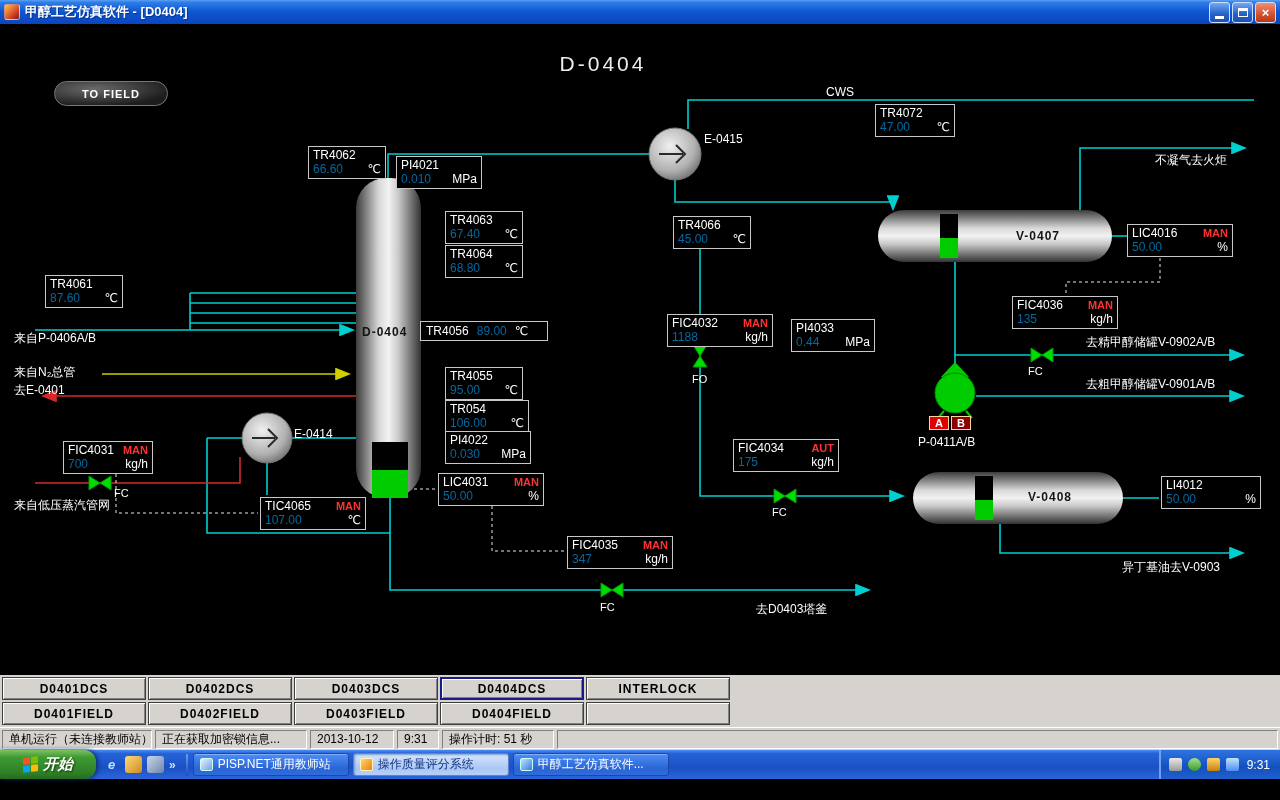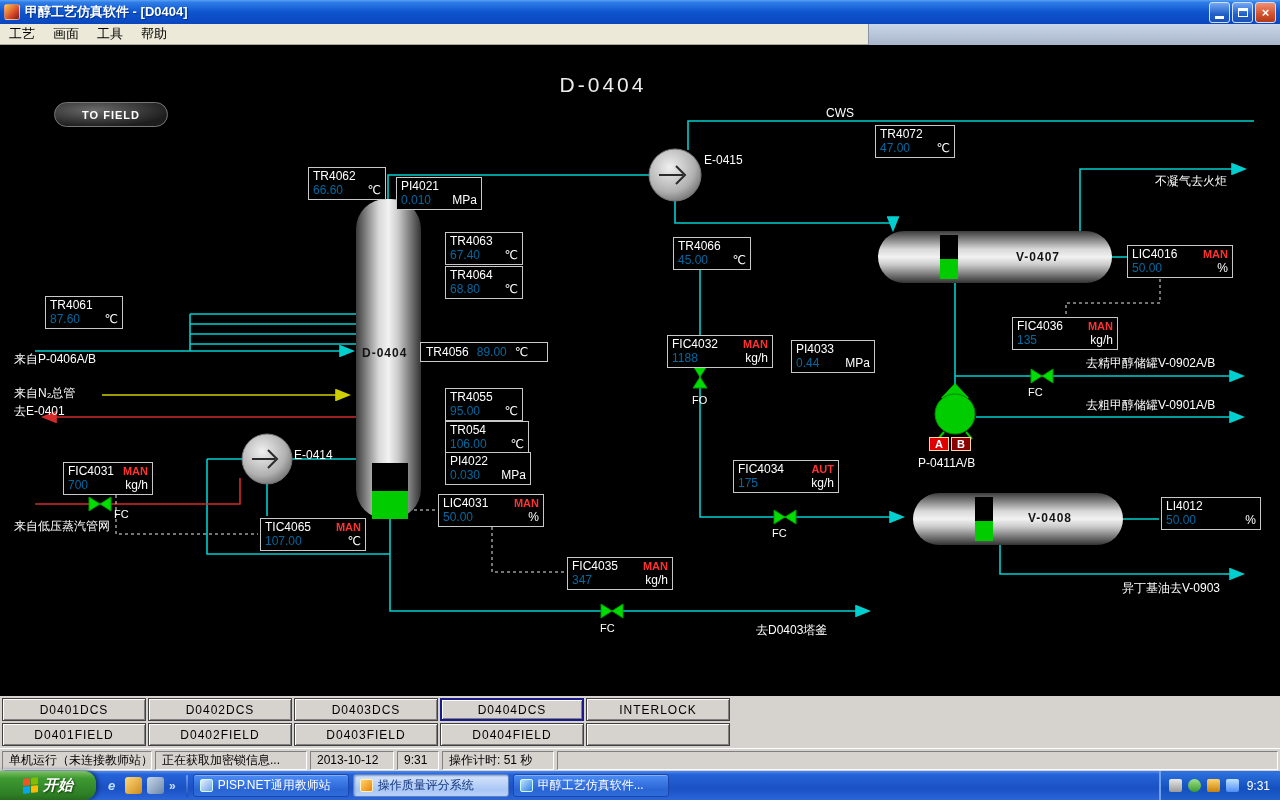--- a/index.html
+++ b/index.html
@@ -41,21 +41,21 @@
 .inst .unit{color:#fff}
 .inst.inline{height:20px;display:flex;gap:8px;align-items:center;padding:0 5px}
 
 .pump-ab{position:absolute;display:flex;gap:2px}
 .ab{display:inline-block;width:20px;height:14px;font-size:11px;font-weight:bold;color:#fff;text-align:center;line-height:13px;border:1px solid #f7d9a0}
 .ab.a{background:#E00000}
 .ab.b{background:#8B0000}
 
 
 .navzone{position:relative;width:1280px;height:52px;background:#D6D3CE}
-.navbtn{position:absolute;width:144px;height:23px;background:#D6D3CE;border:1px solid #404040;box-shadow:inset 1px 1px 0 #fff,inset -1px -1px 0 #808080;font-size:12px;font-weight:normal;color:#000;display:flex;align-items:center;justify-content:center;letter-spacing:1px}
+.navbtn{position:absolute;width:144px;height:23px;background:#D6D3CE;border:1px solid #404040;box-shadow:inset 1px 1px 0 #fff,inset -1px -1px 0 #808080;font-size:12px;font-weight:bold;color:#000;display:flex;align-items:center;justify-content:center;letter-spacing:1px}
 .navbtn.sel{border:2px solid #1A1A8C;box-shadow:inset 1px 1px 0 #fff,inset -1px -1px 0 #808080}
 .watermark{position:absolute;right:0;top:0;width:286px;height:52px;background:linear-gradient(90deg,#8F8F8F,#C6C6C6 55%,#AFAFAF);color:#3F3F3F;font-size:30px;font-weight:bold;letter-spacing:4px;display:flex;align-items:center;justify-content:center;text-shadow:1px 1px 0 #DDD}
 
 
 .statusbar{width:1280px;height:23px;background:#D6D3CE;border-top:1px solid #fff;display:flex;align-items:center;padding:0 2px;gap:3px}
 .spanel{height:19px;border:1px solid;border-color:#808080 #fff #fff #808080;font-size:12px;color:#000;display:flex;align-items:center;padding:0 6px;white-space:nowrap;overflow:hidden}
 .spanel.grow{flex:1}
 
 
 .taskbar{width:1280px;height:29px;background:linear-gradient(180deg,#4A8BF5 0%,#2663D8 12%,#1A51C4 60%,#2B66DA 100%);display:flex;align-items:center}
@@ -96,27 +96,20 @@
       <span class="wbtn">
           <span class="glyph-min"></span>
         </span>
       <span class="wbtn">
           <span class="glyph-restore"></span>
         </span>
       <span class="wbtn close">×</span>
     </span>
   </div>
 
-  <div class="menubar">
-    <span class="menu-item">工艺</span>
-    <span class="menu-item">画面</span>
-    <span class="menu-item">工具</span>
-    <span class="menu-item">帮助</span>
-    <span class="menu-right-panel"></span>
-  </div>
 
   <div class="canvas">
 
     <svg width="1280" height="651" viewBox="0 0 1280 651">
       <defs>
         <linearGradient id="gcol" x1="0" y1="0" x2="1" y2="0">
           <stop offset="0" stop-color="#3C3C3C"></stop>
             <stop offset="0.35" stop-color="#D8D8D8"></stop>
             <stop offset="0.5" stop-color="#F2F2F2"></stop>
             <stop offset="0.65" stop-color="#CACACA"></stop>

